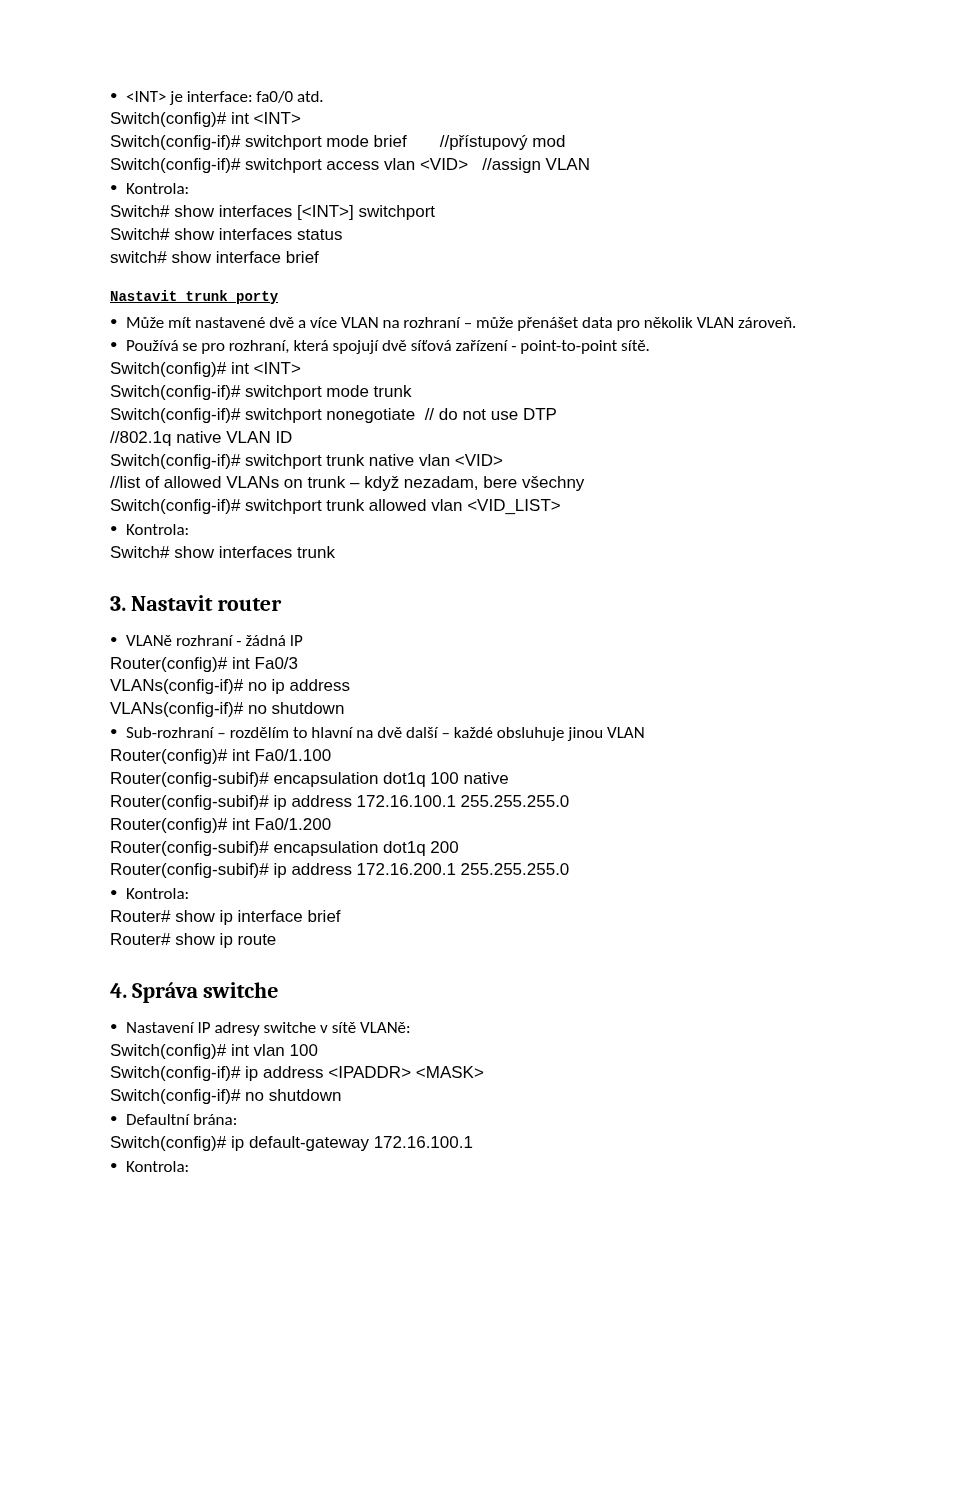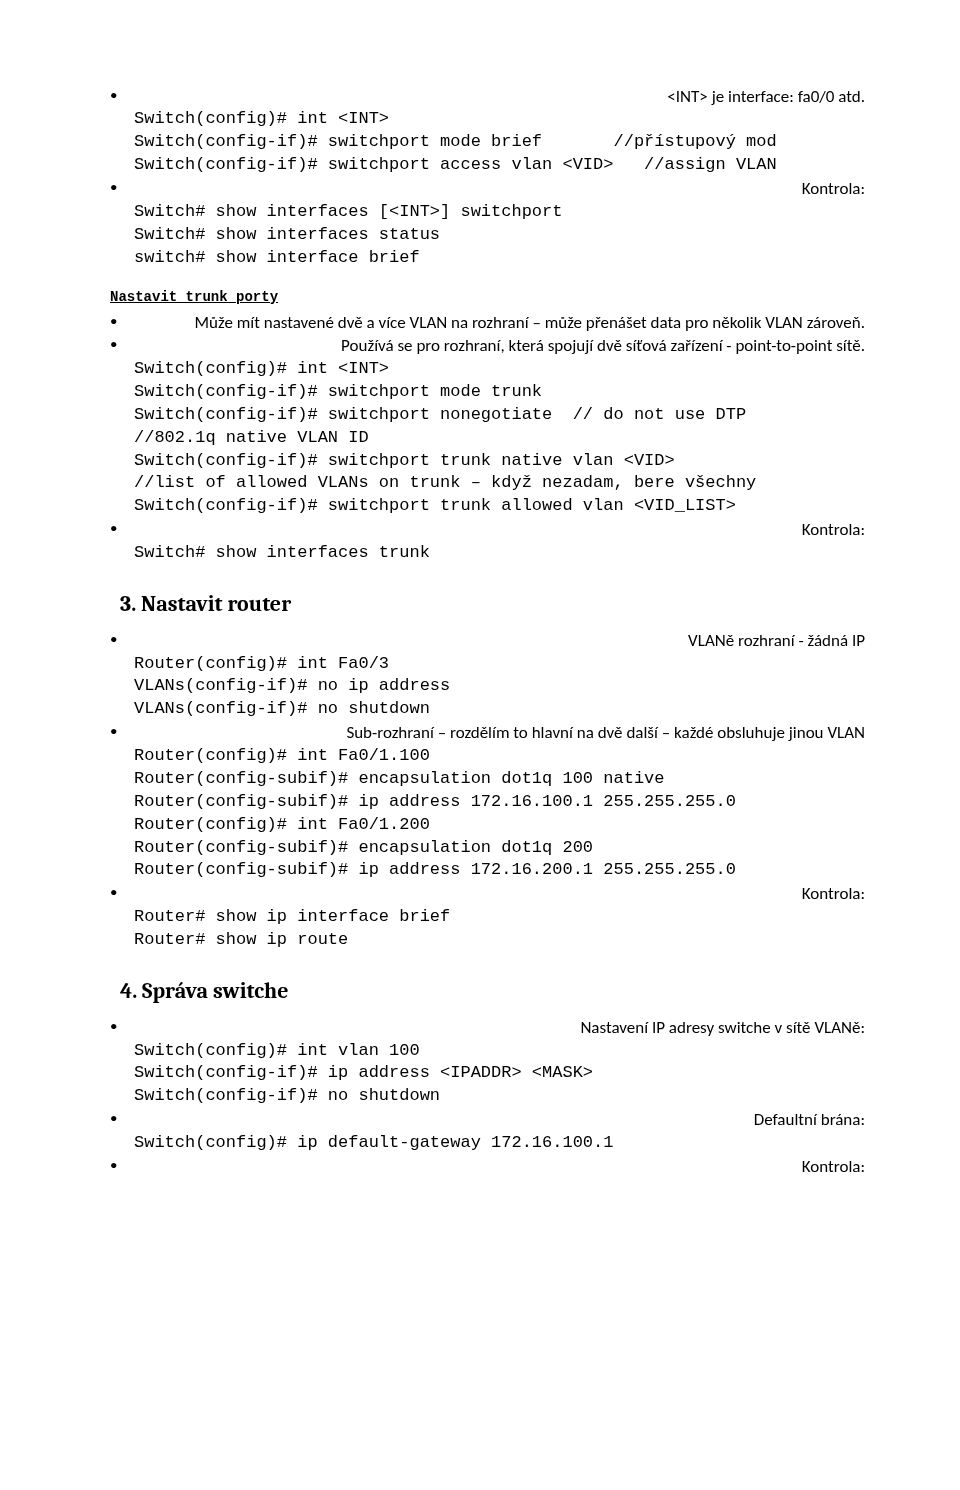--- a/index.html
+++ b/index.html
@@ -17,41 +17,39 @@
     display: flex;
     align-items: flex-start;
   }
   .bullet-dot {
     width: 16px;
     flex-shrink: 0;
     font-size: 15px;
   }
   .bullet-content {
     flex: 1;
-    text-align: right;
   }
   h2.underlined {
     font-size: 14px;
     font-weight: bold;
     text-decoration: underline;
     margin: 18px 0 4px 0;
     font-family: Liberation Mono, monospace;
   }
   h2.section {
     font-size: 22px;
     font-weight: bold;
-    margin: 24px 0 10px 10px;
+    margin: 24px 0 10px 0;
     font-family: Cambria, Georgia, serif;
   }
   .cmd-line {
-    font-family: Liberation Mono, monospace;
+    font-family: Liberation Sans, sans-serif;
     font-size: 17px;
     white-space: pre;
     line-height: 1.35;
-    margin-left: 24px;
   }
   .text-line {
     font-family: Calibri, Arial, sans-serif;
   }
 </style>
 </head>
 <body>
 
 <div class="bullet-line">
   <span class="bullet-dot">•</span>

